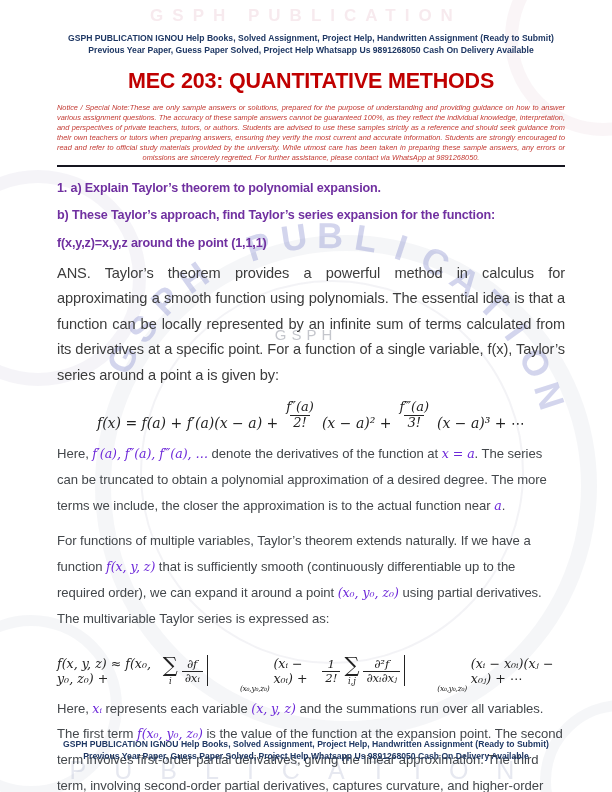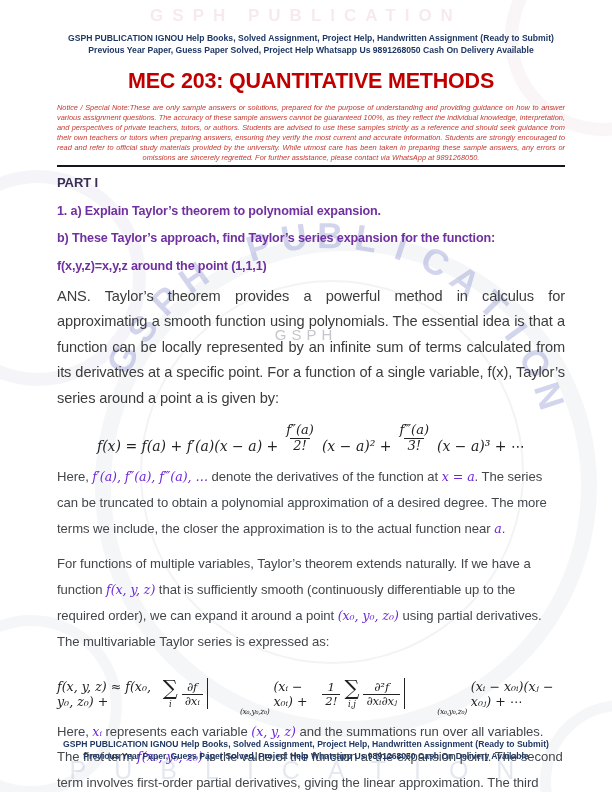--- a/index.html
+++ b/index.html
@@ -95,21 +95,20 @@
       <div>GSPH PUBLICATION IGNOU Help Books, Solved Assignment, Project Help, Handwritten Assignment (Ready to Submit)</div>
       <div>Previous Year Paper, Guess Paper Solved, Project Help Whatsapp Us 9891268050 Cash On Delivery Available</div>
     </div>
 
     <div class="title">MEC 203: QUANTITATIVE METHODS</div>
 
     <div class="notice">Notice / Special Note:These are only sample answers or solutions, prepared for the purpose of understanding and providing guidance on how to answer various assignment questions. The accuracy of these sample answers cannot be guaranteed 100%, as they reflect the individual knowledge, interpretation, and perspectives of private teachers, tutors, or authors. Students are advised to use these samples strictly as a reference and should seek guidance from their own teachers or tutors when preparing answers, ensuring they verify the most current and accurate information. Students are strongly encouraged to read and refer to official study materials provided by the university. While utmost care has been taken in preparing these sample answers, any errors or omissions are sincerely regretted. For further assistance, please contact via WhatsApp at 9891268050.</div>
 
     <div class="divider"></div>
 
-    <div class="part">PART I</div>
 
     <div class="q">1. a) Explain Taylor’s theorem to polynomial expansion.</div>
     <div class="q">b) These Taylor’s approach, find Taylor’s series expansion for the function:</div>
     <div class="q">f(x,y,z)=x,y,z around the point (1,1,1)</div>
 
     <div class="body-p">ANS. Taylor’s theorem provides a powerful method in calculus for approximating a smooth function using polynomials. The essential idea is that a function can be locally represented by an infinite sum of terms calculated from its derivatives at a specific point. For a function of a single variable, f(x), Taylor’s series around a point a is given by:</div>
 
     <div class="formula f1">
       <span>f(x) = f(a) + f′(a)(x − a) +</span>
       <span class="frac">

